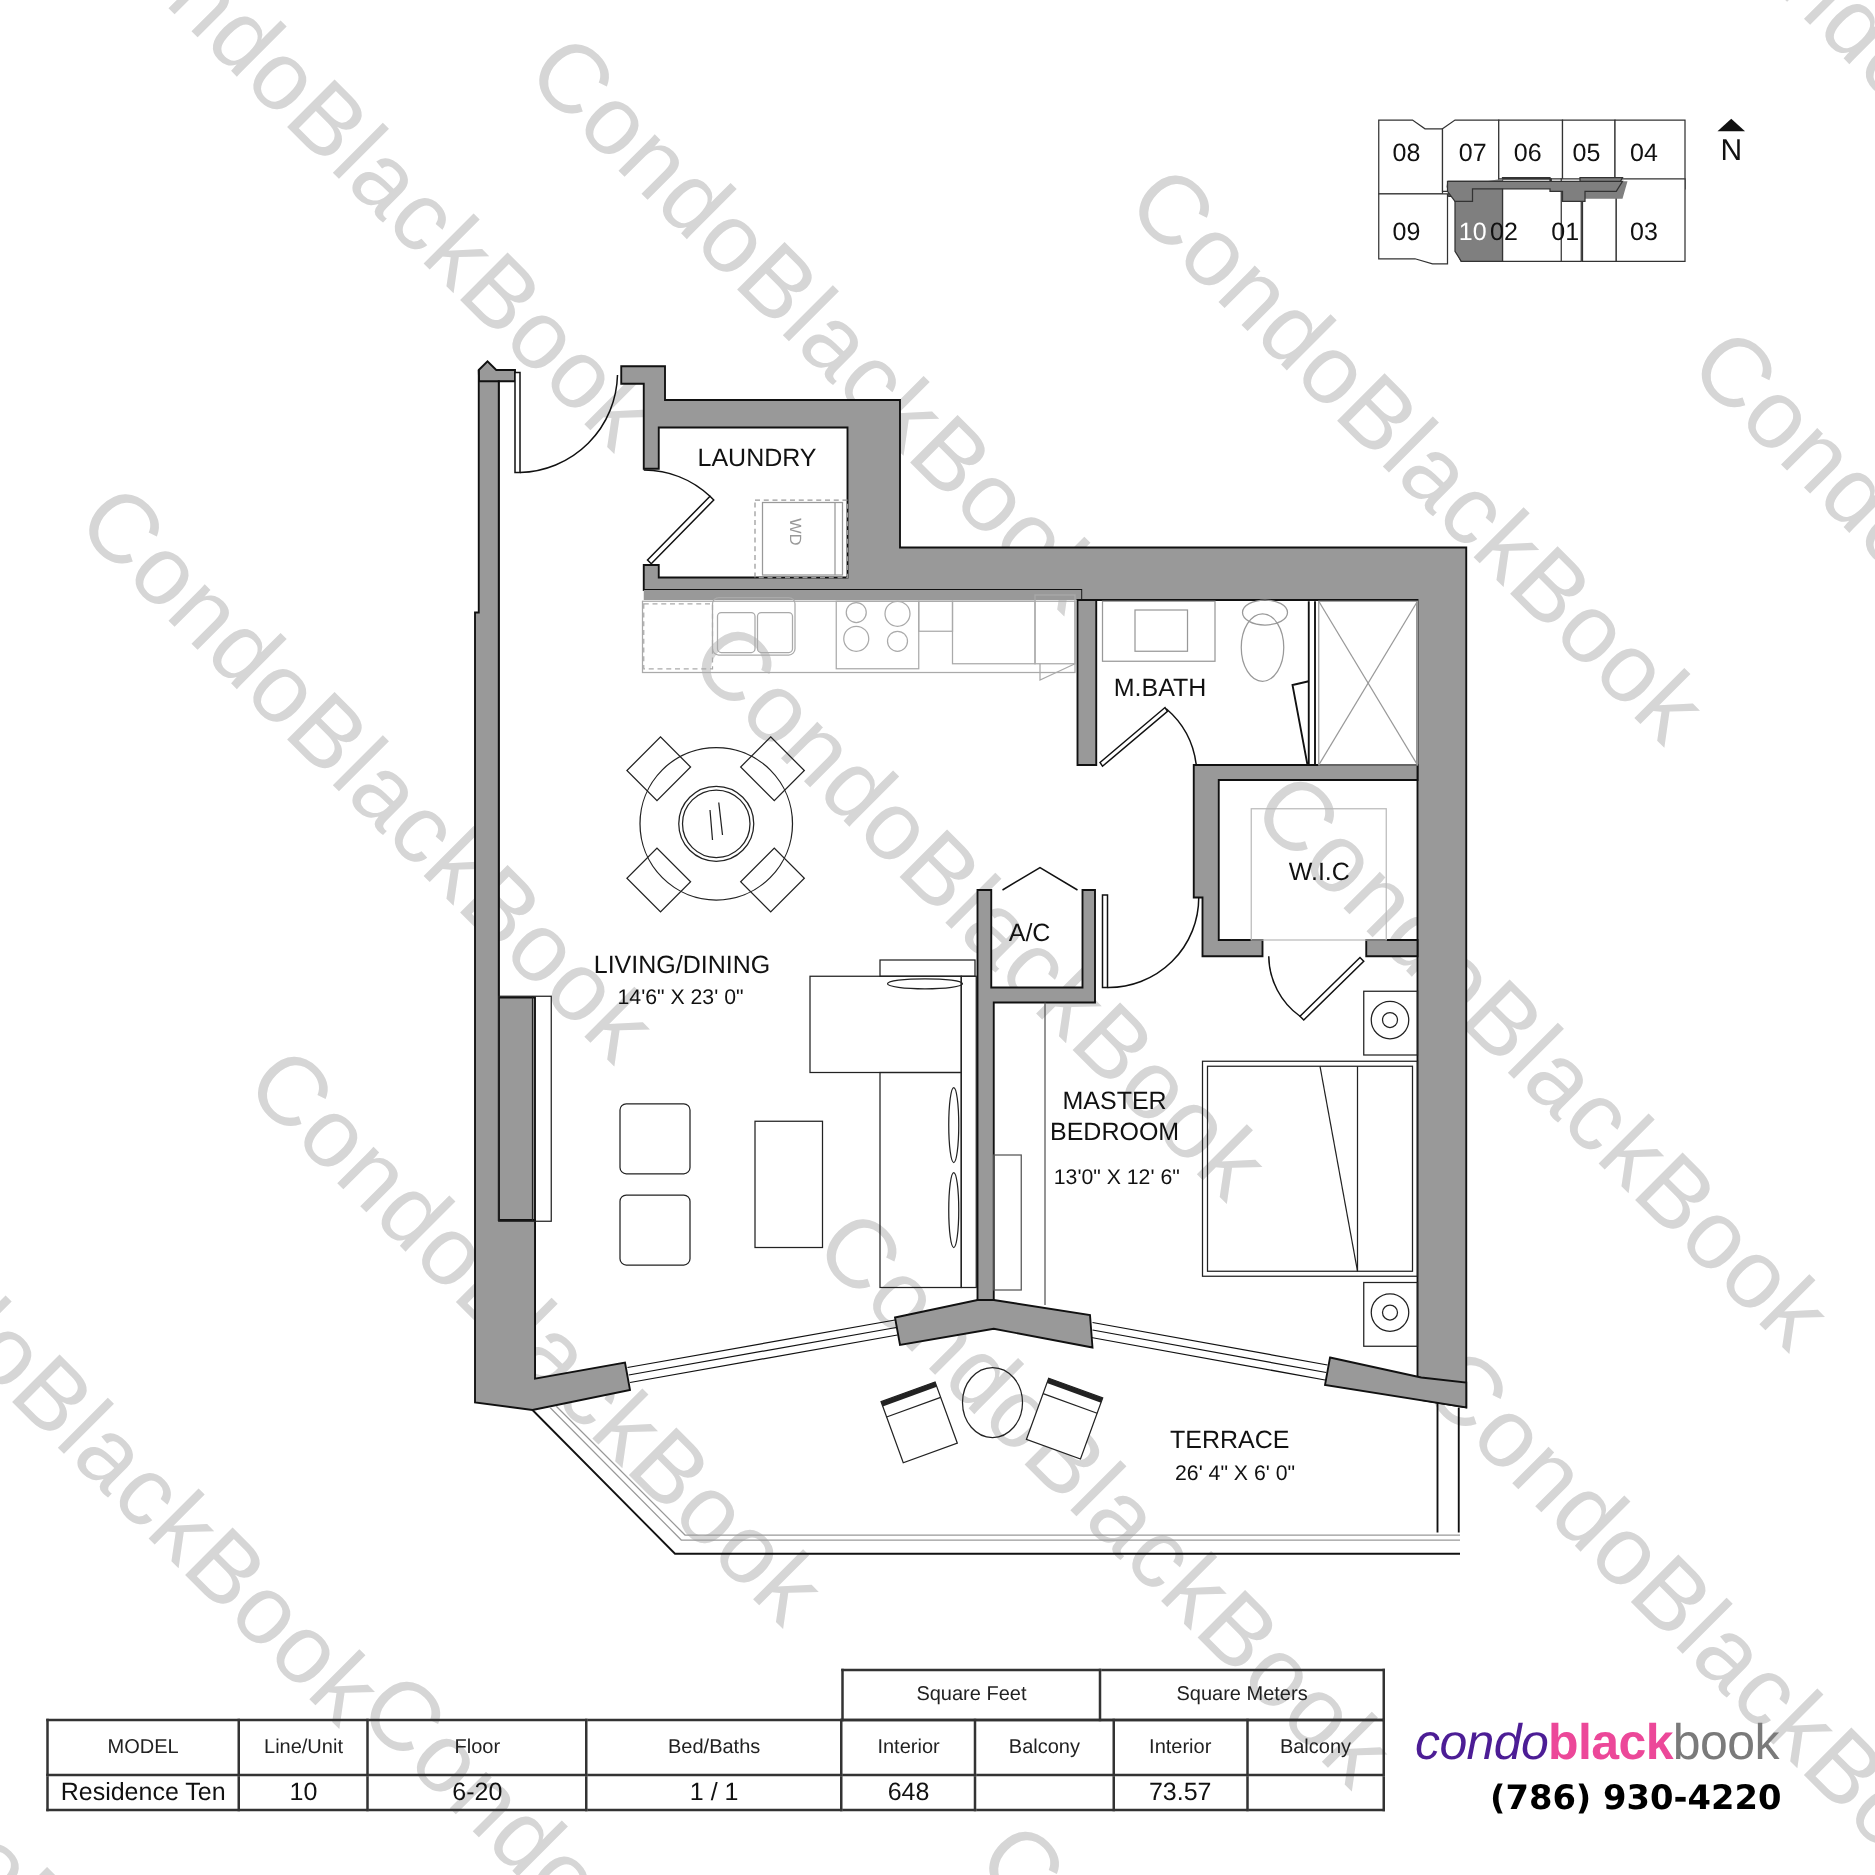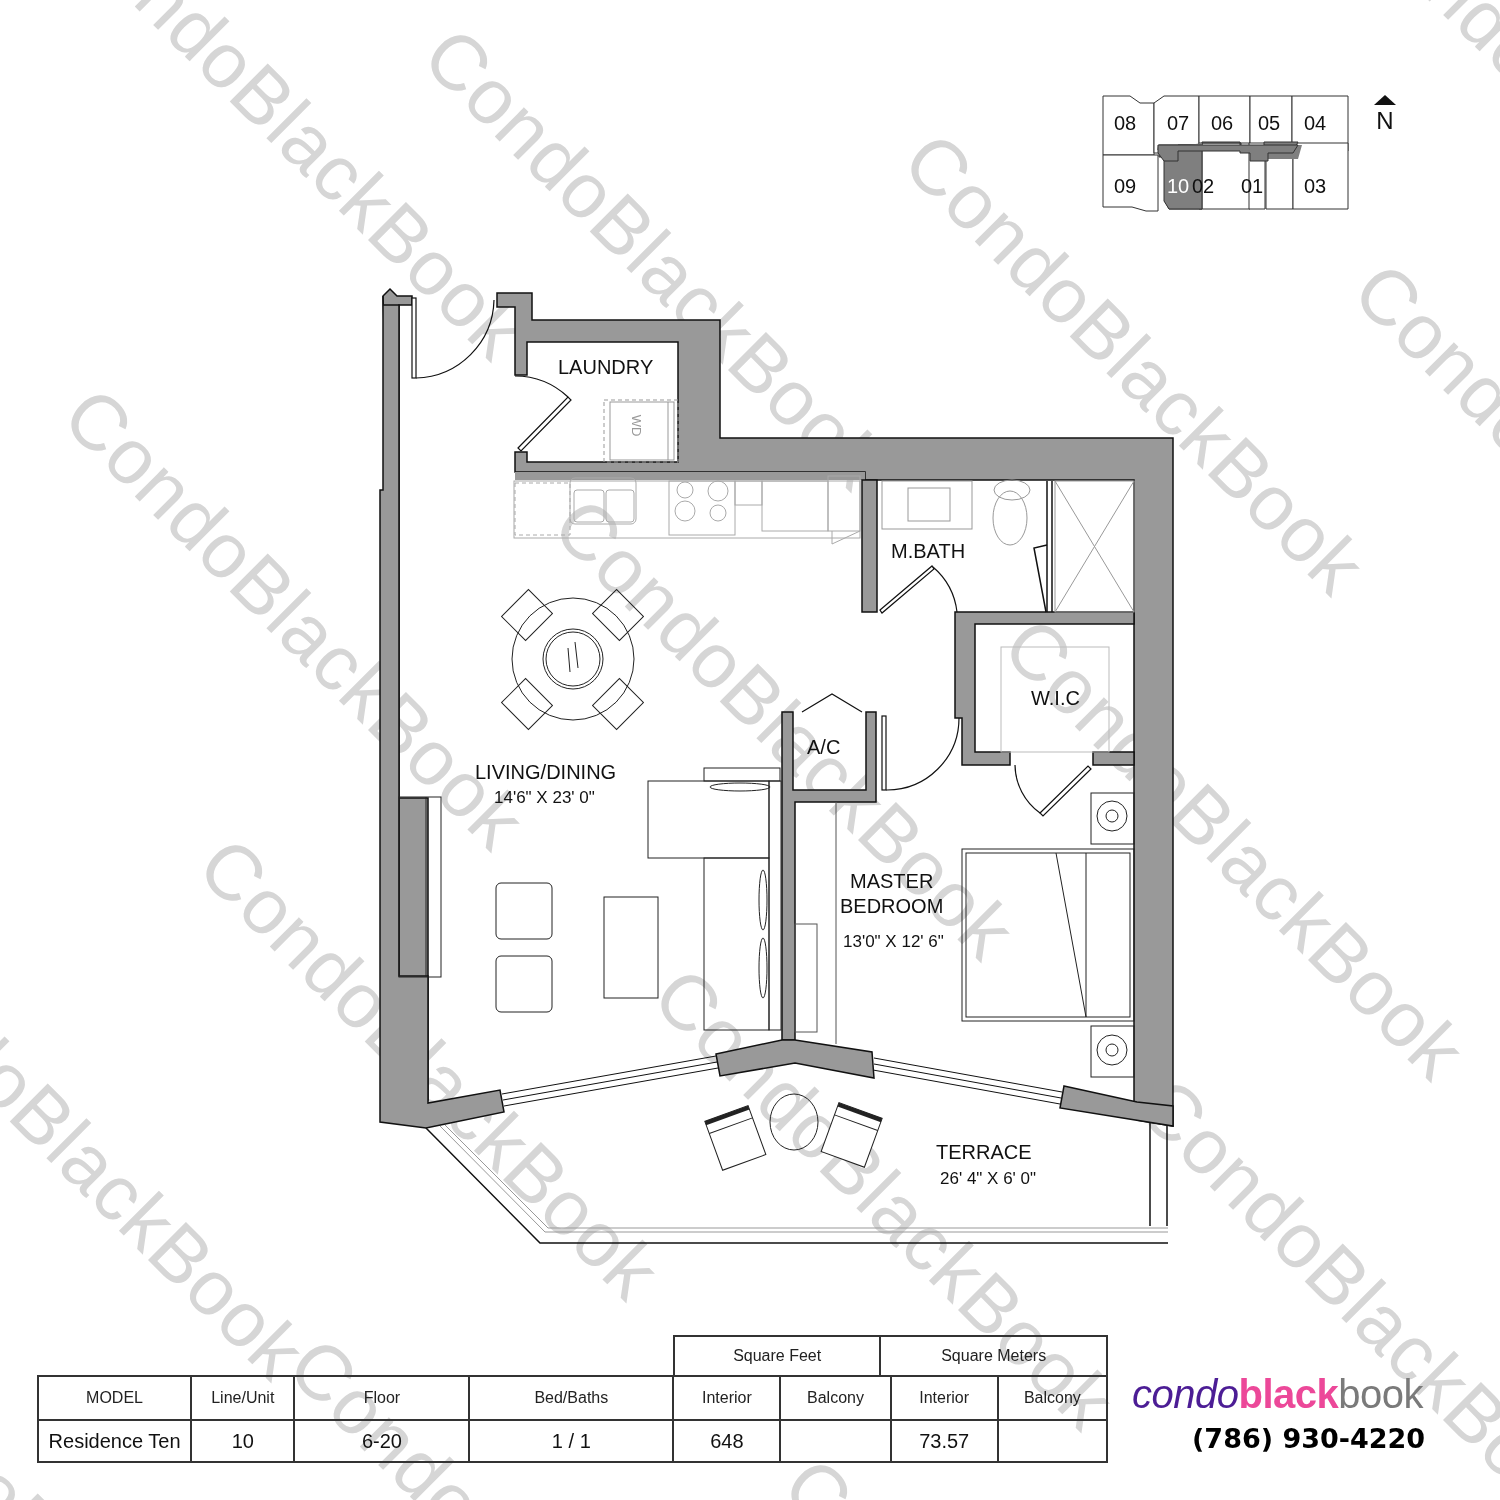--- a/index.html
+++ b/index.html
@@ -285,21 +285,21 @@
       <tr style="height:44px;">
     <td style="width:152px;">MODEL</td>
     <td style="width:102px;">Line/Unit</td>
     <td style="width:175px;">Floor</td>
     <td style="width:204px;">Bed/Baths</td>
     <td style="width:106px;">Interior</td>
     <td style="width:109px;">Balcony</td>
     <td style="width:106px;">Interior</td>
     <td style="width:108px;">Balcony</td>
   </tr>
-  <tr style="height:42px;">
+  <tr style="height:28px;">
     <td class="val">Residence Ten</td>
     <td class="val">10</td>
     <td class="val">6-20</td>
     <td class="val">1 / 1</td>
     <td class="val">648</td>
     <td class="val"></td>
     <td class="val">73.57</td>
     <td class="val"></td>
   </tr>
 </tbody>

